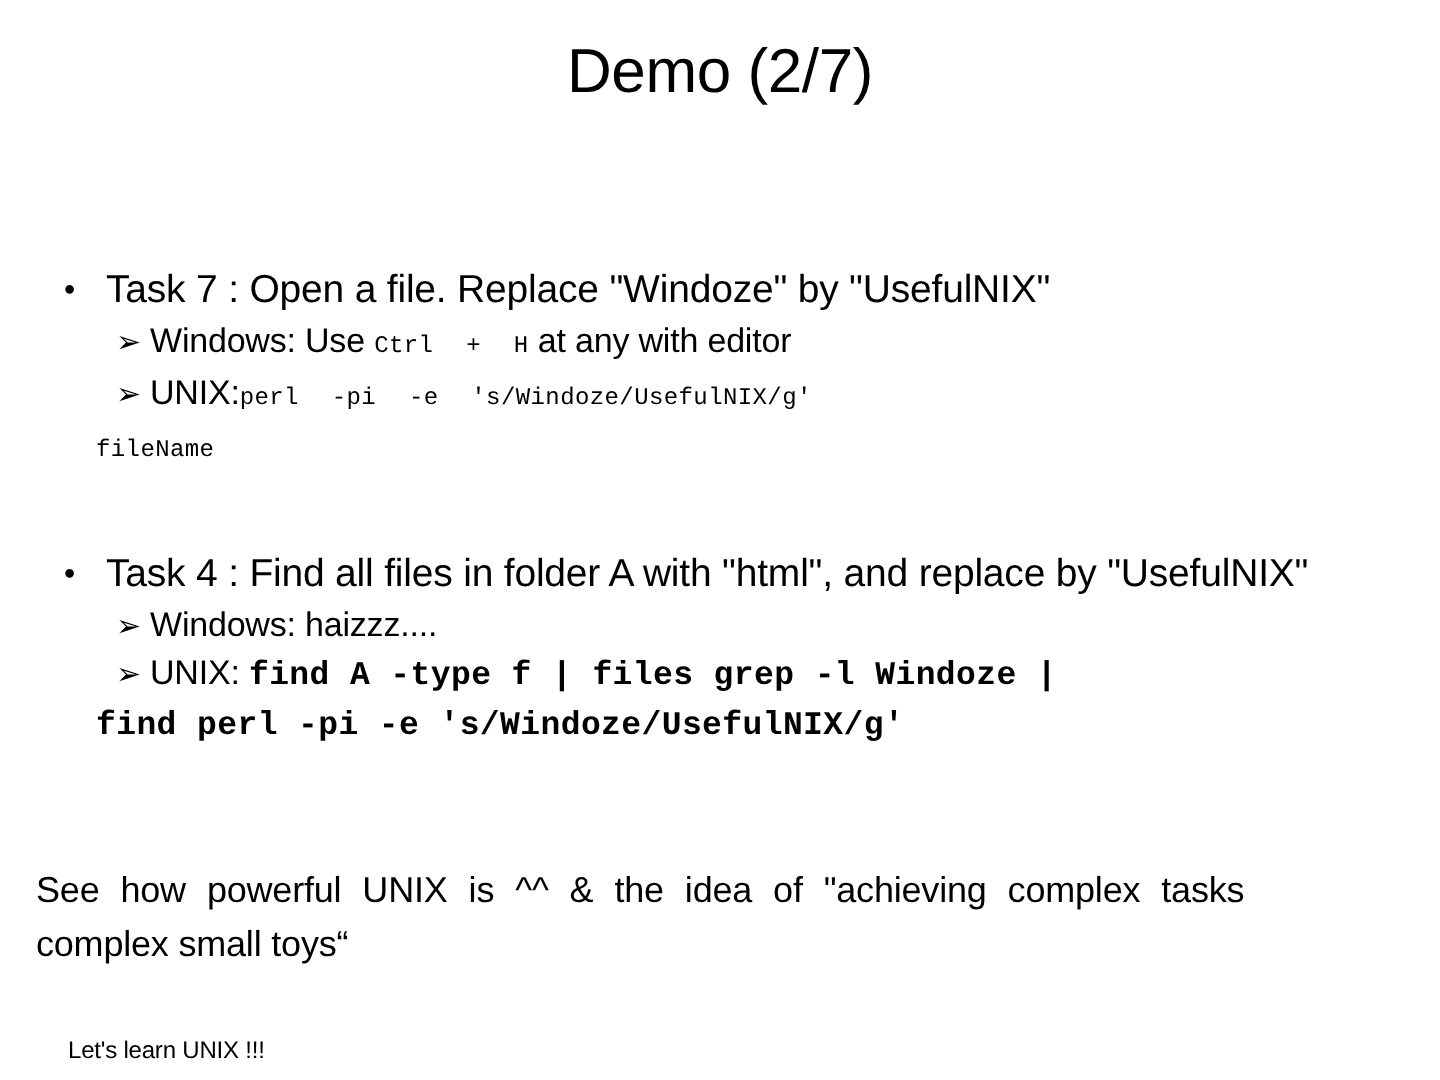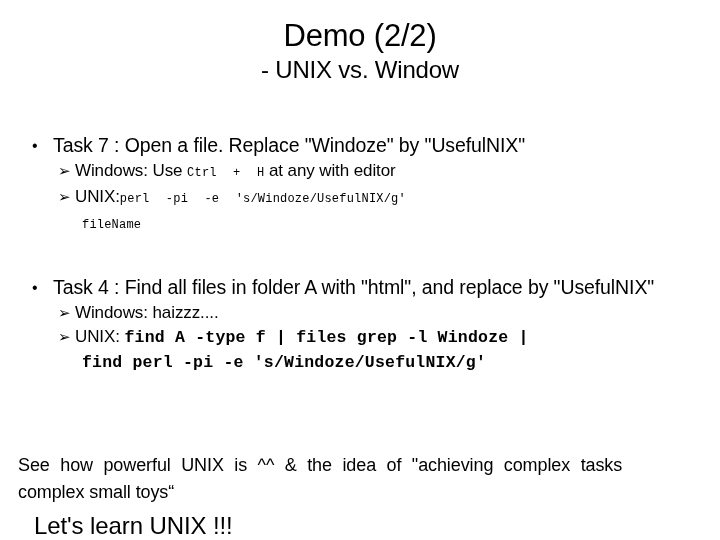--- a/index.html
+++ b/index.html
@@ -91,21 +91,21 @@
   }
   .l2 .arrow {
     position: absolute;
     left: 58px;
     top: 0;
     font-size: 15px;
     line-height: 24px;
     font-family: "DejaVu Sans", sans-serif;
   }
   .l2.cont {
-    padding-left: 82px;
+    padding-left: 48px;
   }
 
   
   .mono {
     font-family: "Liberation Mono", "DejaVu Sans Mono", monospace;
     font-size: 12px;
     letter-spacing: 0.2px;
   }
   .mono.wide {
     word-spacing: 9px;
@@ -126,40 +126,38 @@
     padding-left: 18px;
     padding-right: 18px;
     font-size: 18px;
     line-height: 27px;
     letter-spacing: -0.1px;
     white-space: pre;
   }
   .foot-line.justified {
     word-spacing: 5.6px;
     white-space: pre;
-    margin-top: 20px;
   }
   .closing-line {
     position: absolute;
     left: 34px;
     top: 512px;
-    font-size: 24px;
+    font-size: 12px;
     line-height: 27px;
     letter-spacing: -0.1px;
     white-space: pre;
   }
 </style>
 </head>
 <body style="background: rgb(255, 255, 255); color: rgb(0, 0, 0);">
 
 <div class="slide">
 
   <div class="title-block">
-    <div class="slide-title">Demo (2/2)</div>
-    <div class="slide-subtitle">- UNIX vs. Window</div>
+    <div class="slide-title">Demo (2/7)</div>
   </div>
 
   <div class="body-area">
 
     <div class="task-block">
 
       <div class="l1">
         <span class="bullet">•</span>
         <span>Task 7 : Open a file. Replace "Windoze" by "UsefulNIX"</span>
       </div>

